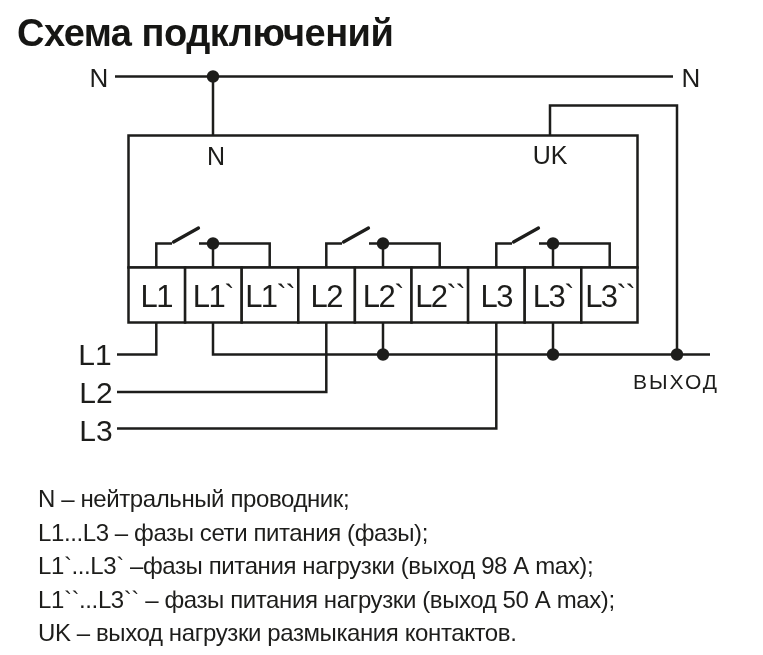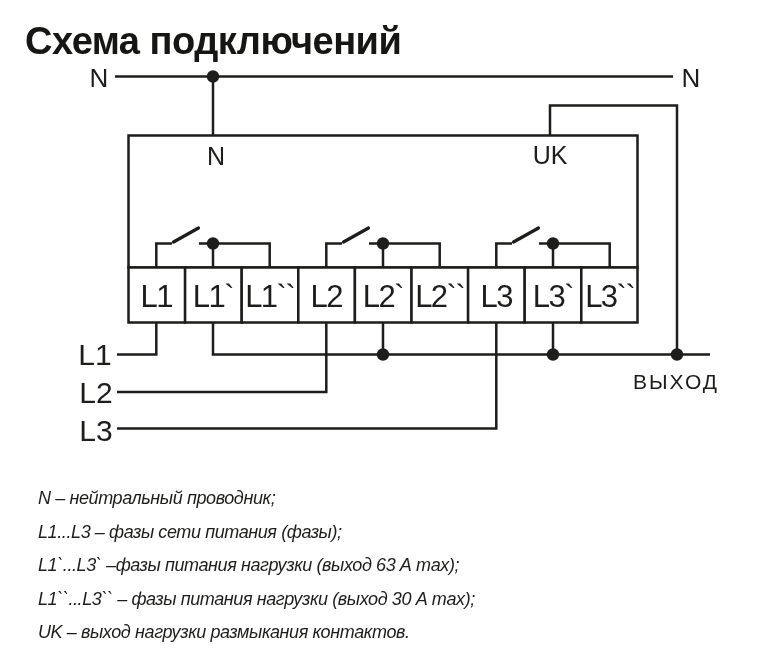--- a/index.html
+++ b/index.html
@@ -1,37 +1,37 @@
 <!DOCTYPE html>
 <html><head>
 <meta charset="utf-8">
 <style>
   html,body{margin:0;padding:0;background:#ffffff;}
   .page{
     position:relative;width:763px;height:655px;background:#ffffff;overflow:hidden;
     font-family:"Liberation Sans", sans-serif;color:#1d1d1b;
   }
   .title{
-    position:absolute;left:13px;top:8px;margin:12px;
+    position:absolute;left:13px;top:8px;margin:4px;
     font-size:38px;font-weight:bold;letter-spacing:-0.5px;color:#161614;
   }
   .diagram-svg{position:absolute;left:0;top:0;width:763px;height:655px;}
   .wire{fill:none;stroke:#1d1d1b;stroke-width:2.5;}
   .blade{fill:none;stroke:#1d1d1b;stroke-width:3.2;stroke-linecap:round;}
   .boxline{fill:#ffffff;stroke:#1d1d1b;stroke-width:2.5;}
   .dot{fill:#1d1d1b;stroke:none;}
   .dlabel{fill:#1d1d1b;font-family:"Liberation Sans", sans-serif;}
   .n-label{font-size:26px;}
   .inner-label{font-size:25px;}
   .term-label{font-size:31px;letter-spacing:-1.5px;}
   .phase-label{font-size:30px;}
   .out-label{font-size:21px;letter-spacing:2px;}
   .legend{
     position:absolute;left:38px;top:482px;width:720px;
-    font-size:18px;font-style:italic;letter-spacing:-0.4px;
+    font-size:24px;letter-spacing:-0.4px;
     line-height:33.5px;color:#1d1d1b;white-space:nowrap;
   }
 </style>
 </head>
 <body>
 
 <div class="page">
 
   <h1 class="title">Схема подключений</h1>
 
@@ -118,18 +118,18 @@
     <path class="wire" d="M553 322 V354.5"></path>
     <circle class="dot" cx="383" cy="354.5" r="6.2"></circle>
     <circle class="dot" cx="553" cy="354.5" r="6.2"></circle>
     <circle class="dot" cx="677" cy="354.5" r="6.2"></circle>
     <text class="dlabel out-label" x="676" y="389" text-anchor="middle">ВЫХОД</text>
   </svg>
 
   <div class="legend">
     <div>N – нейтральный проводник;</div>
     <div>L1...L3 – фазы сети питания (фазы);</div>
-    <div>L1`...L3` –фазы питания нагрузки (выход 63 А max);</div>
-    <div>L1``...L3`` – фазы питания нагрузки (выход 30 А max);</div>
+    <div>L1`...L3` –фазы питания нагрузки (выход 98 А max);</div>
+    <div>L1``...L3`` – фазы питания нагрузки (выход 50 А max);</div>
     <div>UK – выход нагрузки размыкания контактов.</div>
   </div>
 
 </div>
 
 </body></html>

